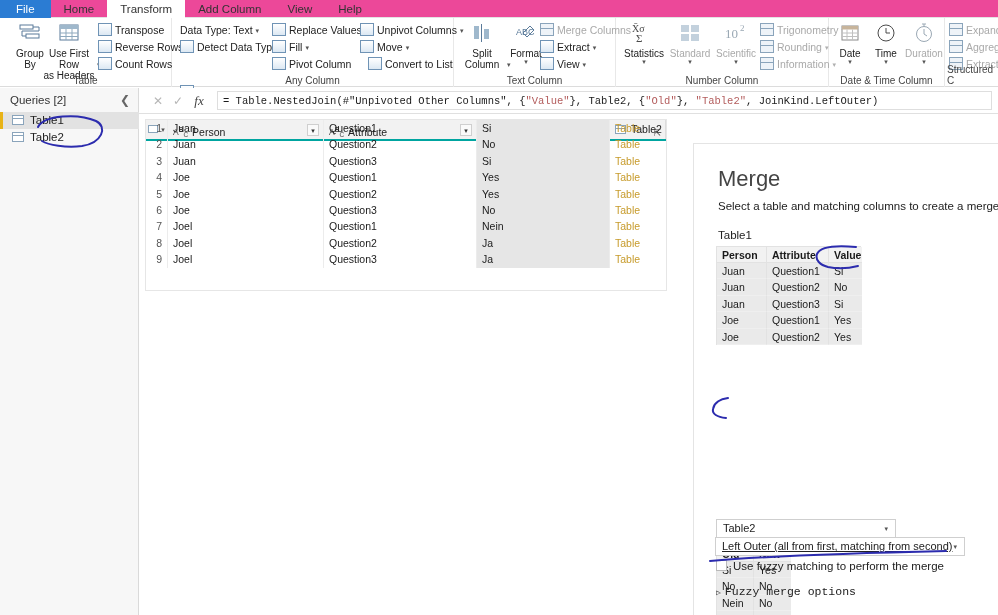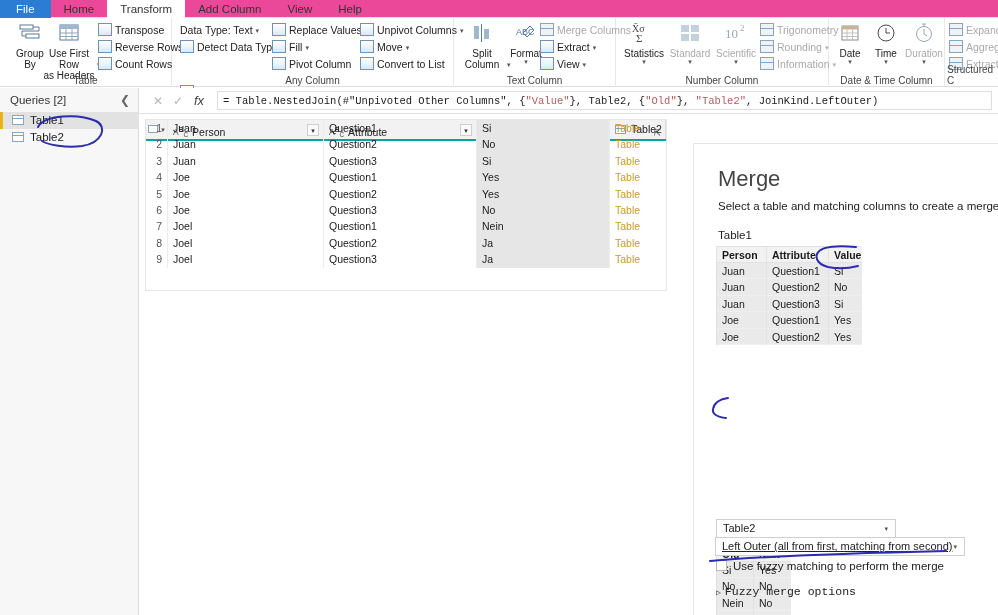--- a/index.html
+++ b/index.html
@@ -99,21 +99,21 @@
   
   .fbar {
     position: absolute; top: 88px; left: 139px; width: 859px; height: 26px;
     background: #fff; border-bottom: 1px solid #e0e0e0;
   }
   .fbar-btn {
     position: absolute; top: 5px; width: 22px; height: 16px; line-height: 16px;
     text-align: center; font-size: 12px; color: #b6b6b6; cursor: default;
   }
   .fbar-fx { position:absolute; top:4px; left:48px; width:24px; height:18px; line-height:18px;
-    text-align:center; font-style: italic; font-size: 13px; color:#444; font-family:Liberation Sans, sans-serif;}
+    text-align:center; font-style: italic; font-size: 13px; color:#444; font-family:Liberation Serif, serif;}
   .fbox {
     position: absolute; top: 3px; left: 78px; right: 6px; height: 19px;
     border: 1px solid #dedede; background: #fff;
     font-family: "Liberation Mono", monospace; font-size: 10.5px;
     line-height: 18px; padding-left: 5px; white-space: nowrap; overflow: hidden;
     color: #1b1b1b;
   }
   .fbox .str { color: #b35c5c; }
 
   
@@ -280,21 +280,21 @@
         <div class="smbtn" style="left:100px; top:36px;">
           <span class="ic ic-blue"></span><span>Pivot Column</span>
         </div>
 
         <div class="smbtn" style="left:188px; top:2px;">
           <span class="ic ic-blue"></span><span>Unpivot Columns</span><span class="caret">▾</span>
         </div>
         <div class="smbtn" style="left:188px; top:19px;">
           <span class="ic ic-blue"></span><span>Move</span><span class="caret">▾</span>
         </div>
-        <div class="smbtn" style="left:188px; top:36px;">
+        <div class="smbtn" style="left:196px; top:36px;">
           <span class="ic ic-blue"></span><span>Convert to List</span>
         </div>
       </div>
       <div class="rgroup-label">Any Column</div>
     </div>
 
     <div class="rgroup" style="left:454px; width:162px;">
       <div class="rgroup-inner">
         <div class="bigbtn" style="left:2px;">
           <span class="gl">

